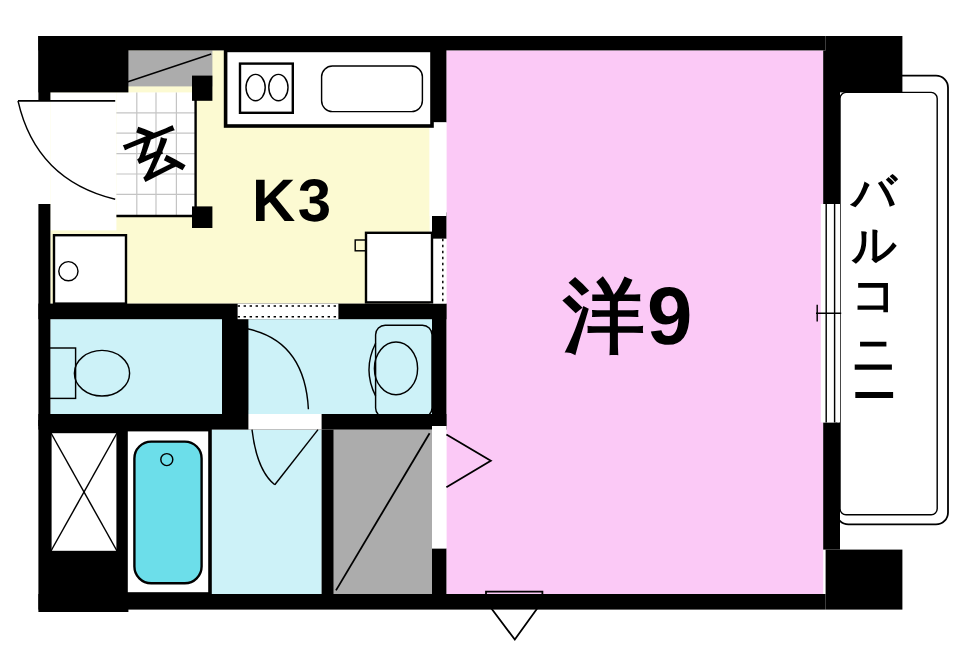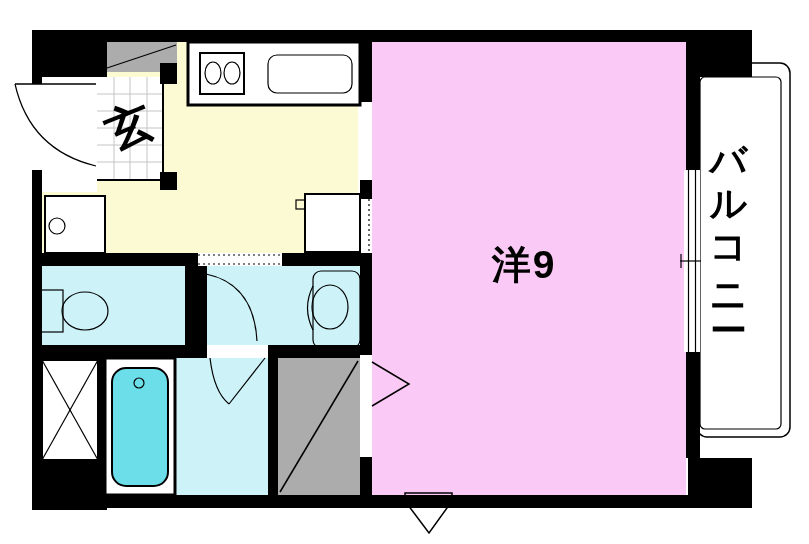--- a/index.html
+++ b/index.html
@@ -15,21 +15,21 @@
     position:absolute;
     transform:translate(-50%,-50%);
     color:#000;
     font-weight:bold;
     white-space:nowrap;
     line-height:1;
     user-select:none;
   }
   .label-genkan{font-size:46px;transform:translate(-50%,-50%) rotate(-22deg);}
   .label-kitchen{font-size:50px;letter-spacing:2px;}
-  .label-living{font-size:39px;letter-spacing:2px;}
+  .label-living{font-size:68px;letter-spacing:2px;}
   .label-balcony{
     font-size:37px;
     transform:none;
     writing-mode:vertical-rl;
     text-orientation:upright;
     letter-spacing:6px;
     line-height:1;
   }
   
   .f-kitchen{fill:var(--c-kitchen,#FCFAD2);}
@@ -183,15 +183,16 @@
     <g>
       <path d="M372,362 L409,384 L372,406" class="s-thin" style="stroke-width:1.5"></path>
     </g>
 
     <line x1="280" y1="492" x2="358" y2="361" class="s-thin" style="stroke-width:1.5"></line>
 
     <polygon points="405,493 452,493 452,501 429,533 405,501" class="f-white s-thin" style="stroke-width:1.5"></polygon>
   </svg>
 
   <div class="room-label label-genkan" style="left:129px;top:126px;">玄</div>
+  <div class="room-label label-kitchen" style="left:244px;top:167px;">K3</div>
   <div class="room-label label-living" style="left:524px;top:264px;">洋9</div>
   <div class="room-label label-balcony" style="left:710px;top:118px;">バルコニー</div>
 </div>
 
 </body></html>

